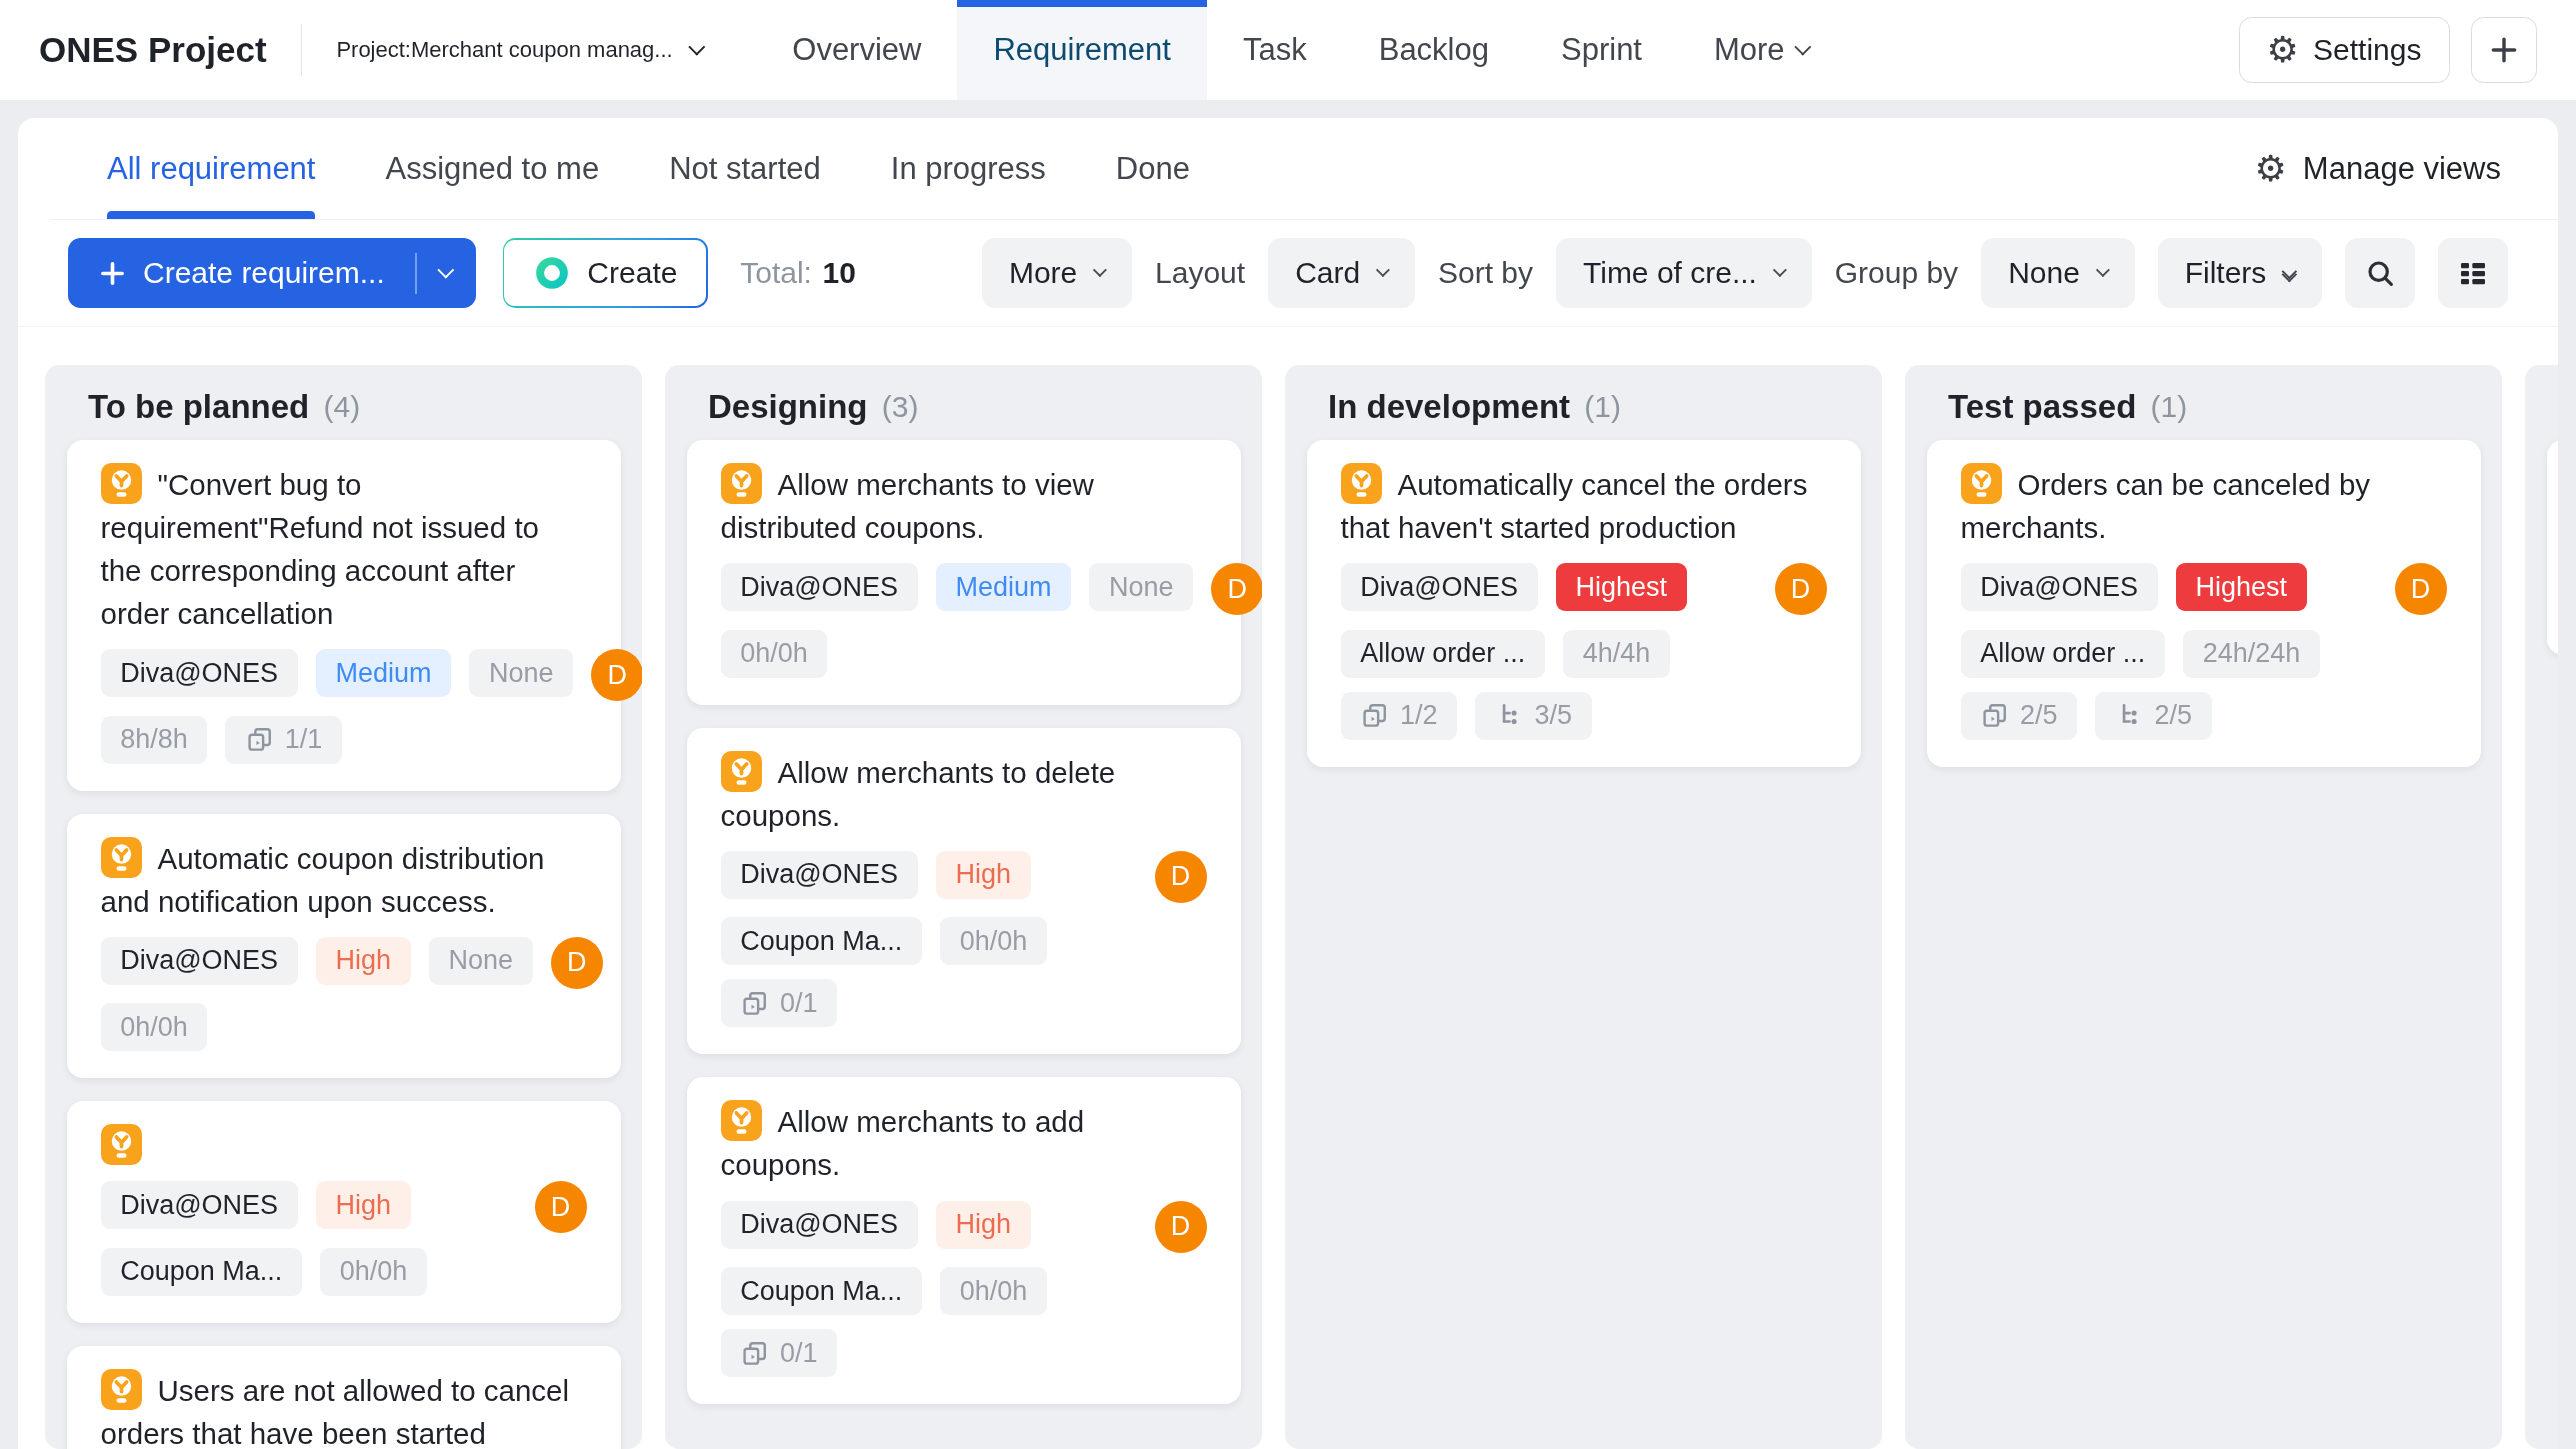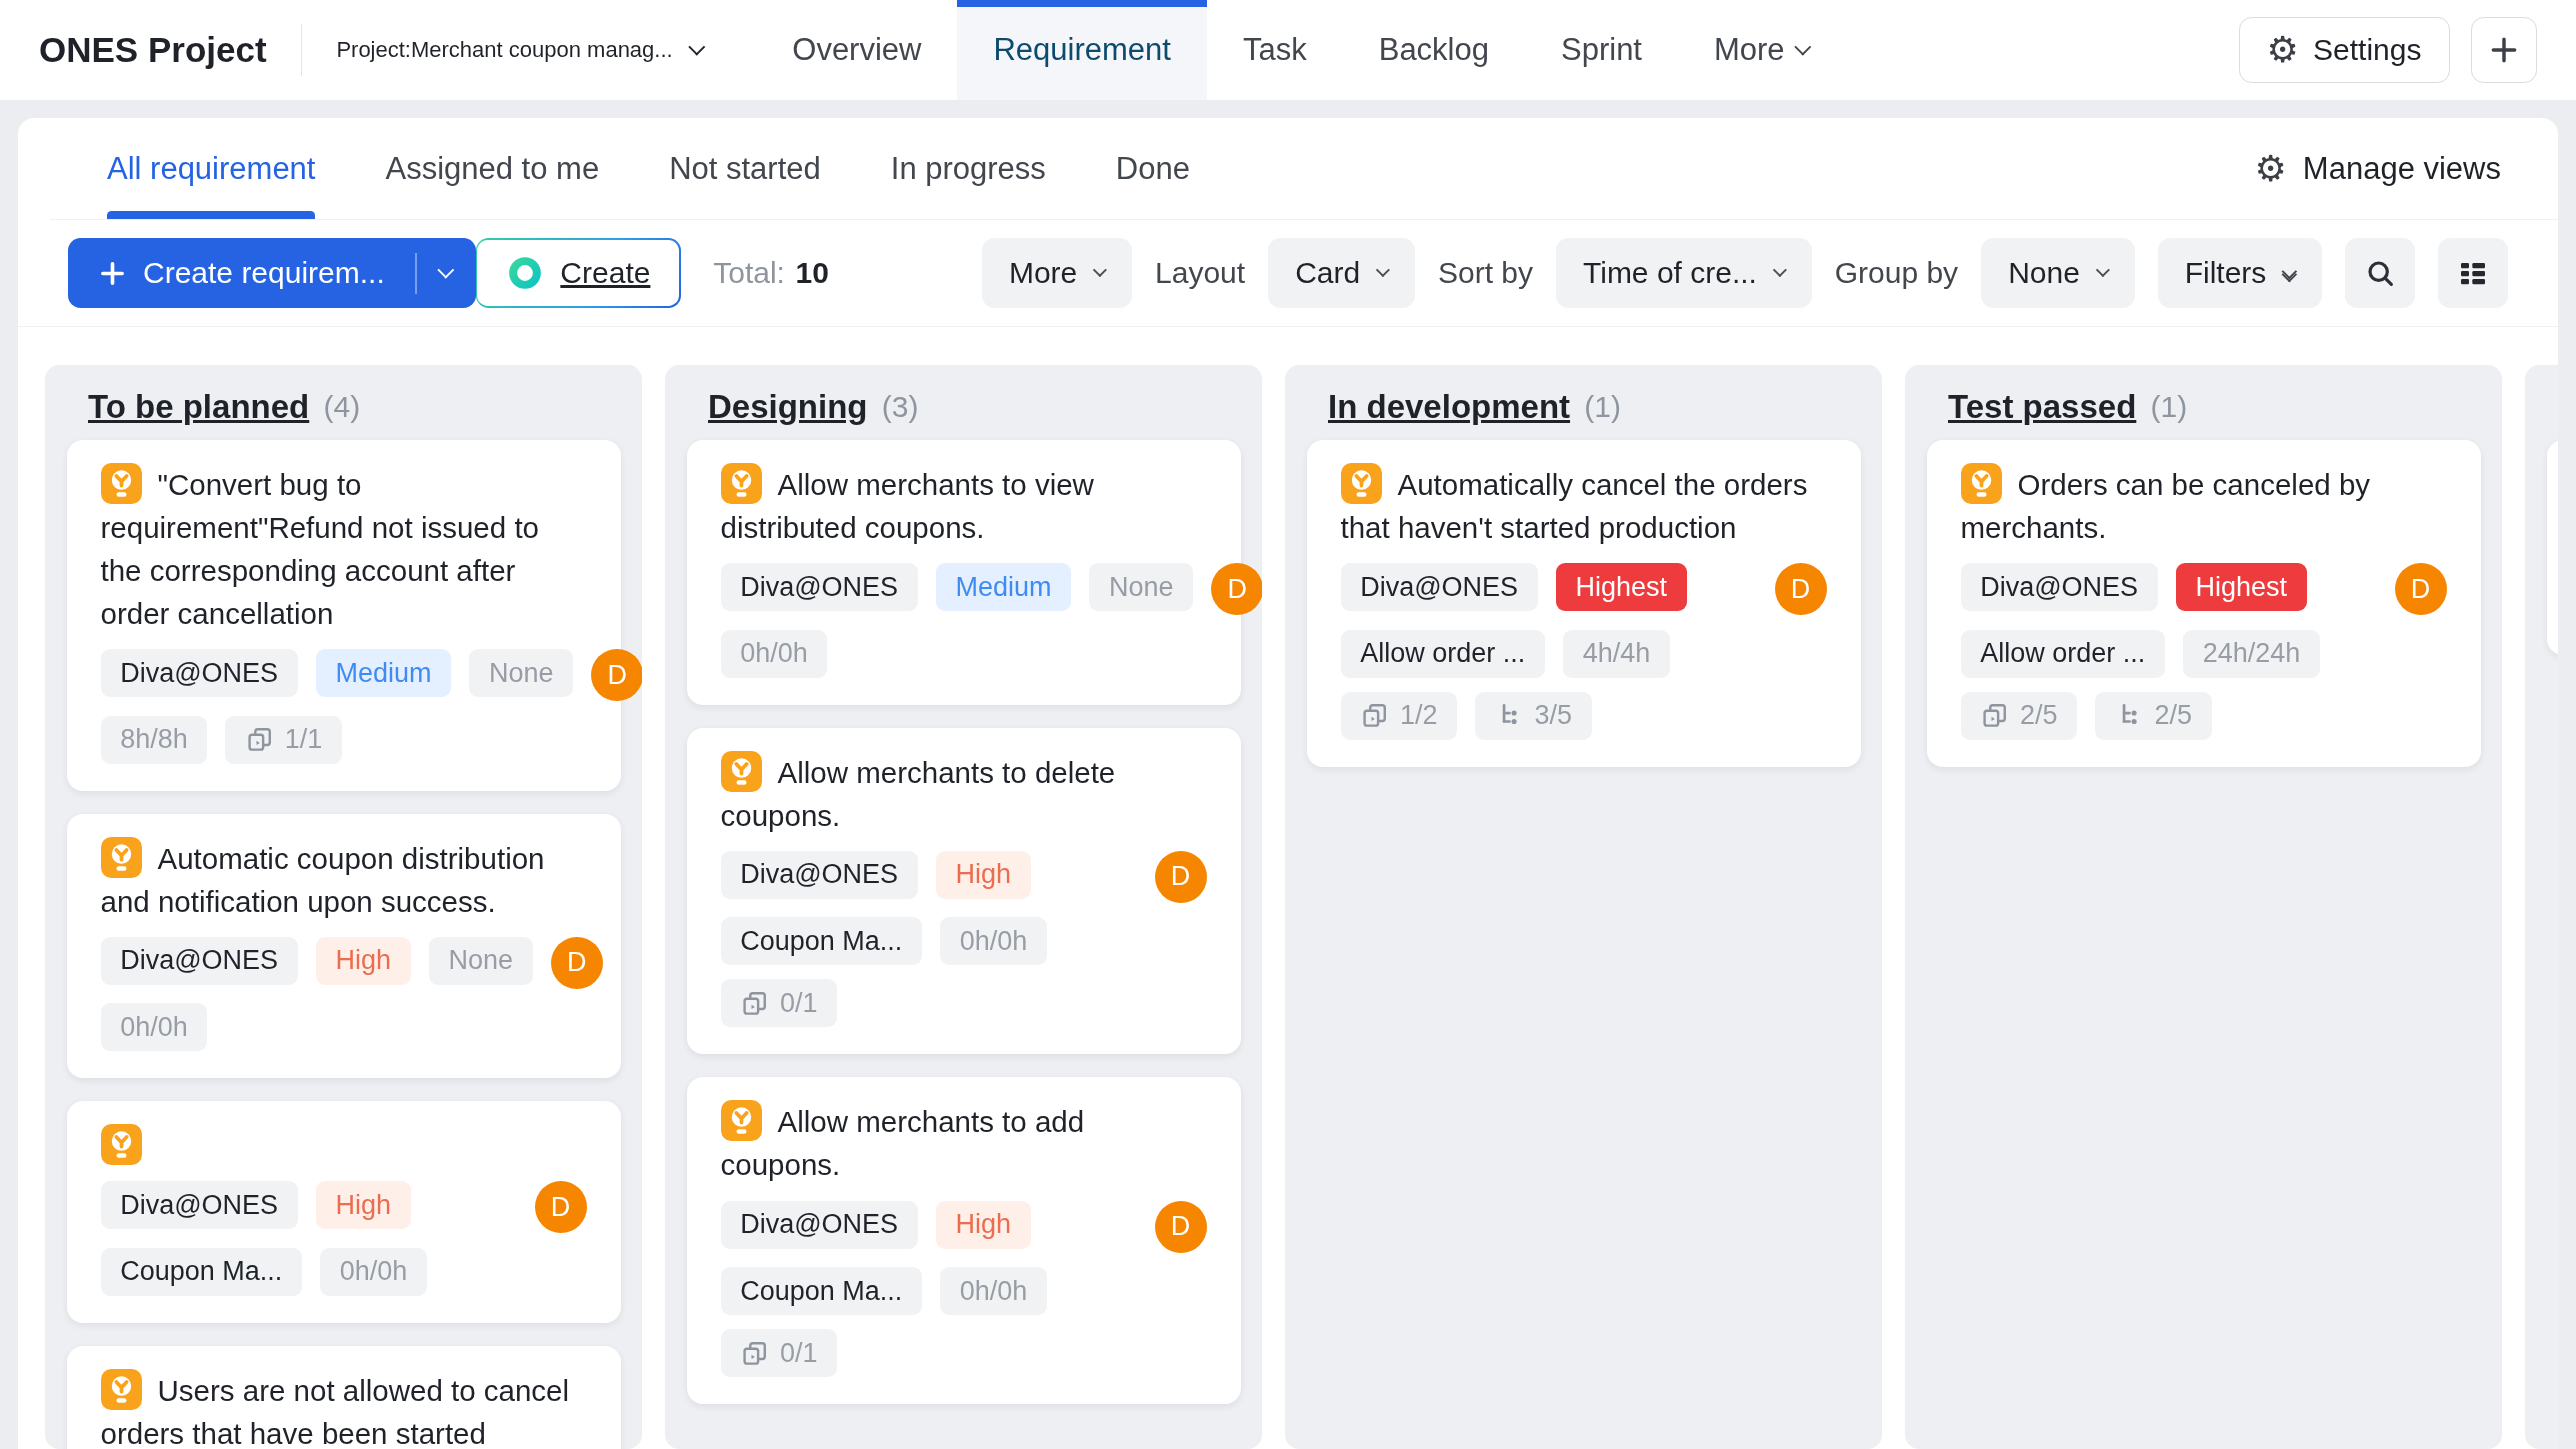--- a/index.html
+++ b/index.html
@@ -43,41 +43,41 @@
   .manage-views { margin-left: auto; display: flex; align-items: center; gap: 16px; font-size: 31px; color: #1f2329; cursor: pointer; }
   
   .toolbar { height: 107px; display: flex; align-items: center; padding: 0 50px; border-bottom: 1.8px solid #f1f2f4; }
   .btn-primary {
     display: flex; align-items: center; height: 70px; background: #2563e3; border-radius: 12.5px;
     color: #fff; font-size: 30px; cursor: pointer; white-space: nowrap;
   }
   .btn-primary .main { display: flex; align-items: center; gap: 16px; padding: 0 30px; }
   .btn-primary .split { width: 1.8px; height: 41px; background: rgba(255,255,255,.38); }
   .btn-primary .caret-box { width: 59px; display: flex; justify-content: center; align-items: center; height: 100%; }
-  .btn-create-wrap { padding: 1.8px; border-radius: 12.5px; background: linear-gradient(120deg, #2fd0a2, #2e9fe5 60%, #2563e3); cursor: pointer; text-decoration: underline; }
+  .btn-create-wrap { margin-left: 27px; padding: 1.8px; border-radius: 12.5px; background: linear-gradient(120deg, #2fd0a2, #2e9fe5 60%, #2563e3); cursor: pointer; }
   .btn-create { display: flex; align-items: center; gap: 16px; height: 66px; padding: 0 29px; background: #fff; border-radius: 10.7px; font-size: 30px; color: #1f2329; }
   .total { margin-left: 32px; display: flex; gap: 10.7px; align-items: baseline; font-size: 30px; white-space: nowrap; }
   .total .lbl { color: #8f959e; }
   .total .val { color: #1f2329; font-weight: 700; }
   .toolbar-right { margin-left: auto; display: flex; align-items: center; gap: 23px; }
   .ctl-label { font-size: 30px; color: #42464d; white-space: nowrap; }
   .pill-btn {
     display: flex; align-items: center; gap: 18px; height: 70px; padding: 0 27px;
     background: #f1f2f4; border-radius: 12.5px; font-size: 30px; color: #1f2329; cursor: pointer; white-space: nowrap;
   }
   .pill-btn .chev { width: 9.8px; height: 9.8px; color: #4a4e55; }
   .pill-icon { width: 70px; padding: 0; justify-content: center; }
   .dchev { display: inline-flex; flex-direction: column; align-items: center; }
   .dchev i { width: 10.7px; height: 10.7px; border-right: 2.7px solid #42464d; border-bottom: 2.7px solid #42464d; transform: rotate(45deg); display: block; }
   .dchev i + i { margin-top: -7.2px; }
   
   .board { display: flex; gap: 23px; padding: 38px 0 0 27px; height: calc(100% - 209px); align-items: stretch; }
   .column { width: 597px; flex: none; background: #edeff3; border-radius: 14.3px; padding: 0 21.5px; overflow: hidden; }
   .col-head { height: 75px; display: flex; align-items: center; padding: 9px 21.5px 0; }
-  .col-title { font-size: 33px; font-weight: 700; color: #1f2329; text-decoration: underline; }
+  .col-title { font-size: 33px; font-weight: 700; color: #1f2329; }
   .col-count { font-size: 30px; color: #8f959e; margin-left: 14.3px; }
   .card-list { display: flex; flex-direction: column; gap: 23px; }
   .card { background: #fff; border-radius: 16px; padding: 23px 34px 27px; box-shadow: 0 2.7px 7.2px rgba(31,35,41,.07); cursor: pointer; }
   .card-title { font-size: 29.5px; line-height: 43px; color: #1f2329; }
   .bulb { display: inline-flex; vertical-align: -9px; margin-right: 16px; }
   .chip-row { display: flex; align-items: flex-start; gap: 18px; margin-top: 14.3px; }
   .chip {
     display: inline-flex; align-items: center; gap: 10.7px; height: 48px; padding: 0 19.7px;
     background: #f1f2f4; border-radius: 9px; font-size: 27px; color: #1f2329; white-space: nowrap; flex: none;
   }

